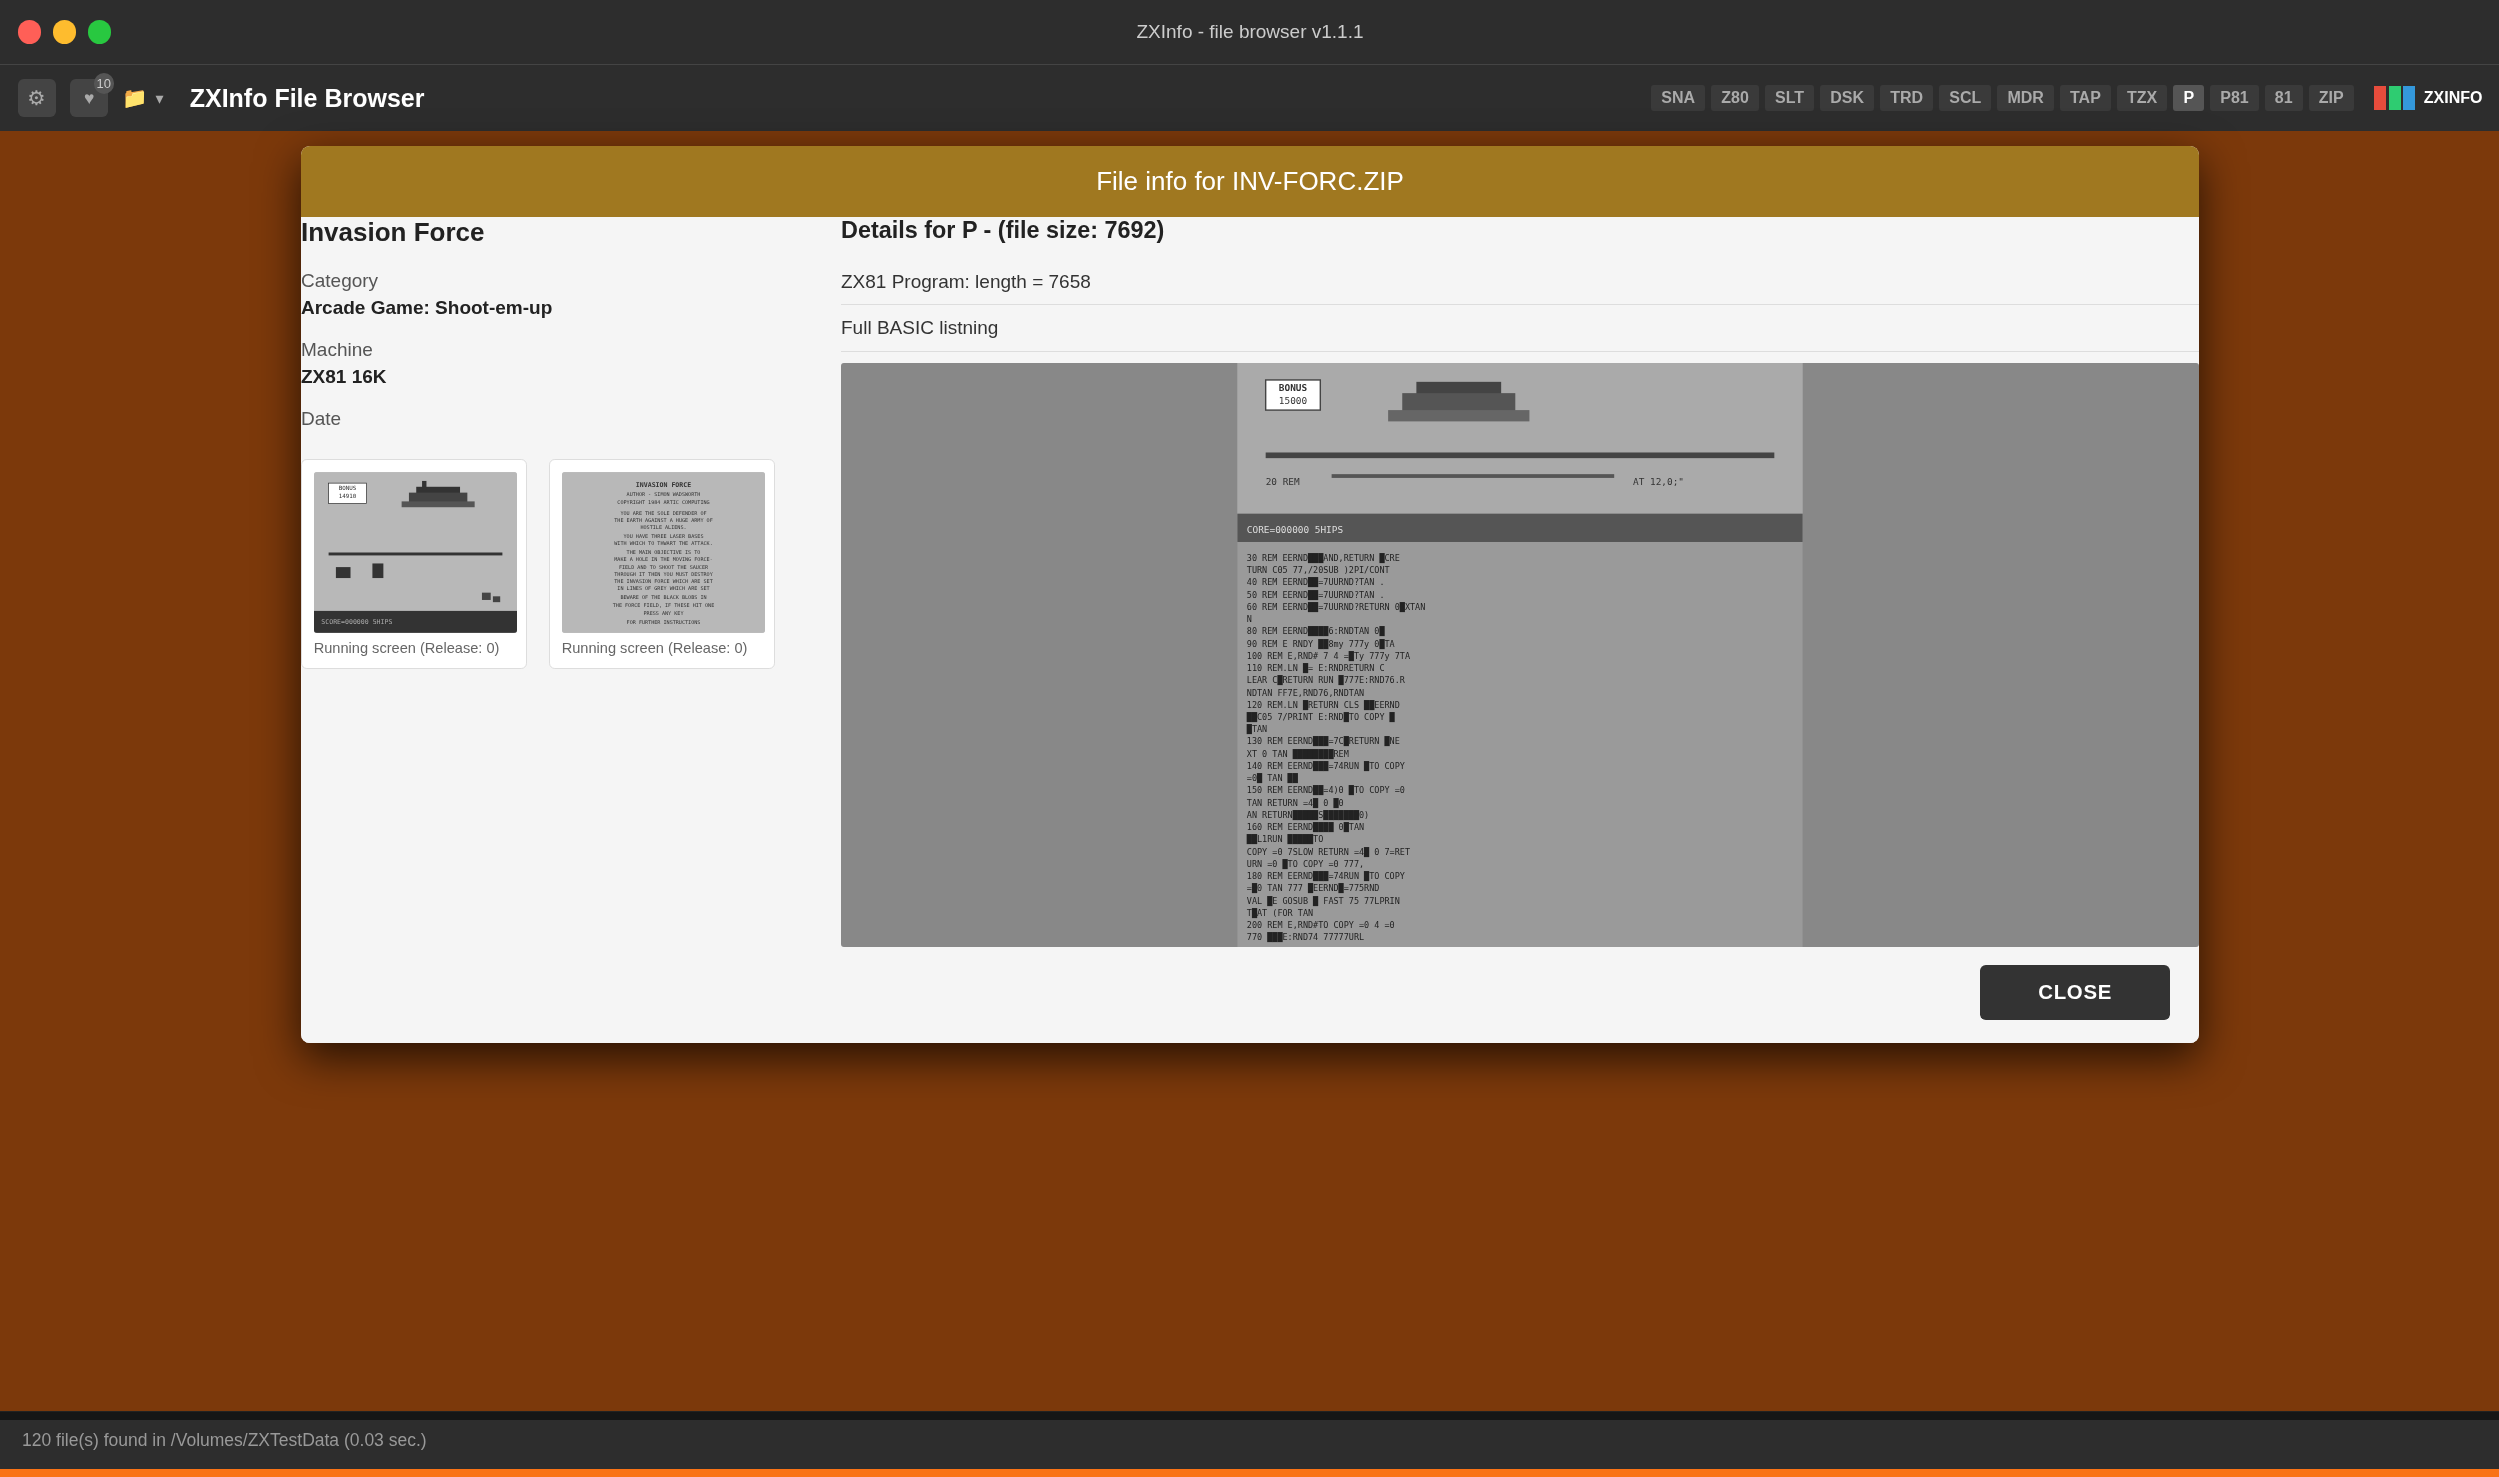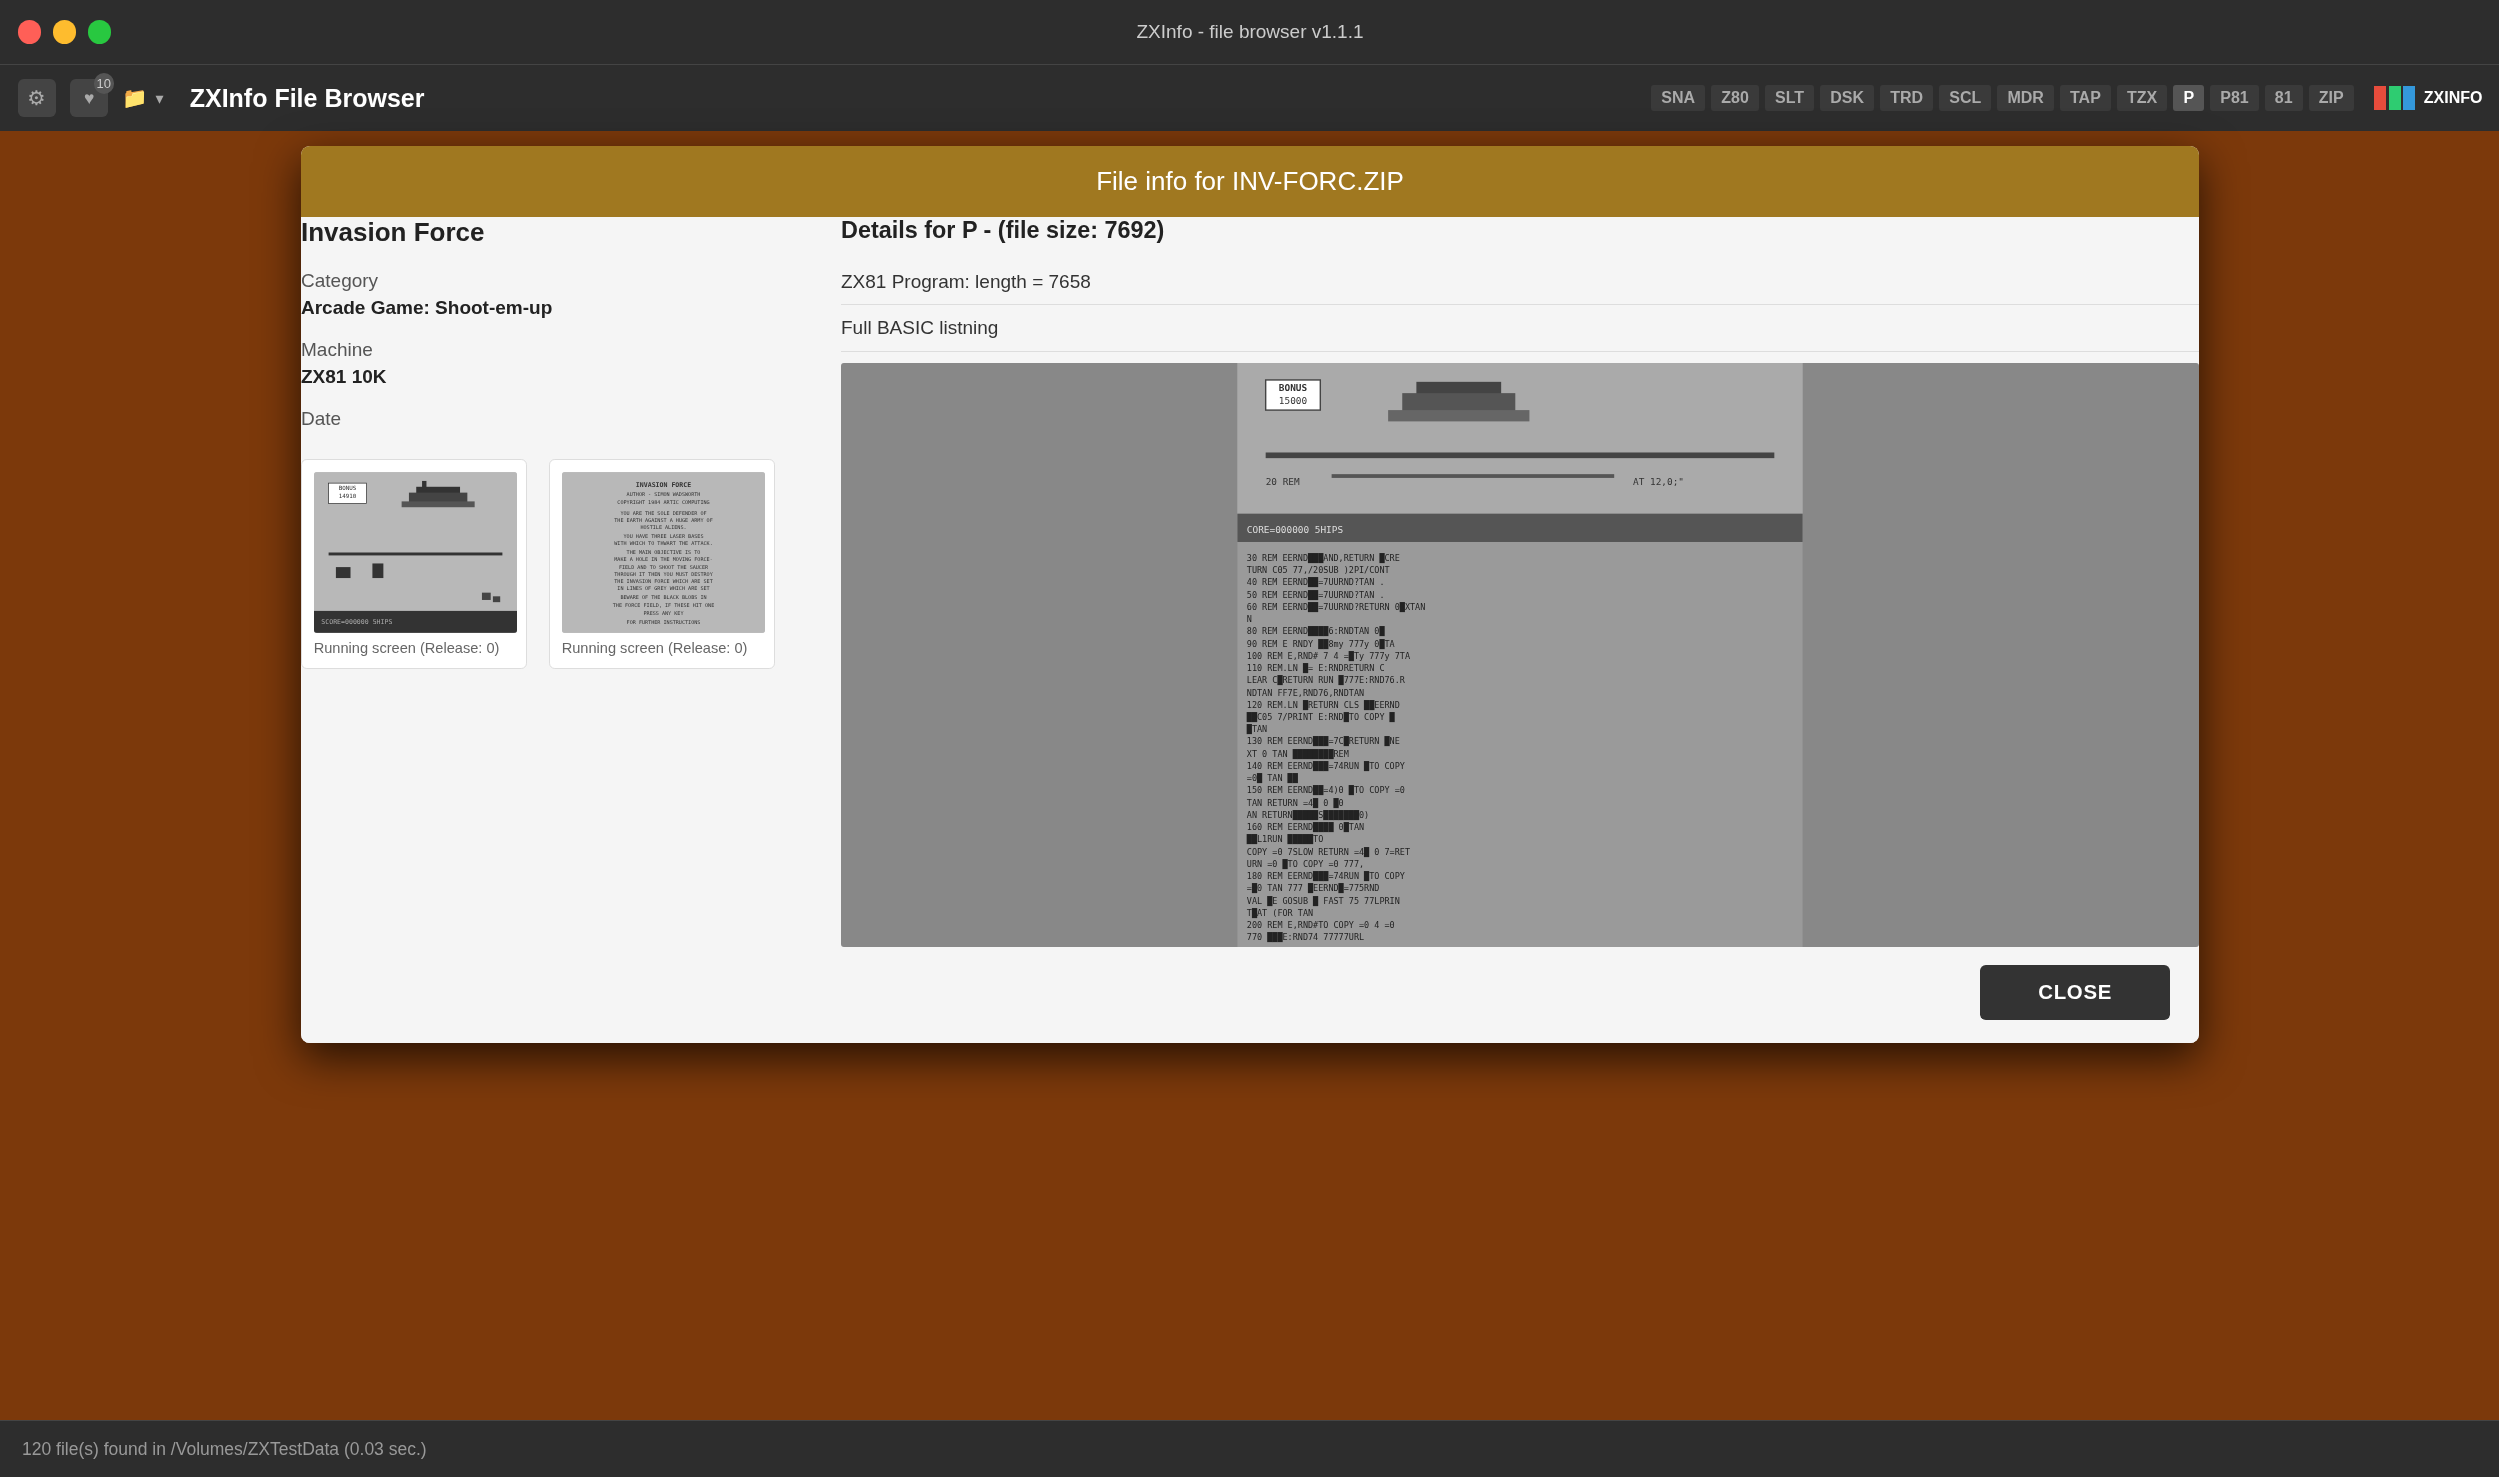--- a/index.html
+++ b/index.html
@@ -298,21 +298,21 @@
       border-radius: 5.8px;
       font-size: 20.4px;
       font-weight: 600;
       cursor: pointer;
       letter-spacing: 0.7px;
     }
 
     
     .status-bar {
       position: absolute;
-      bottom: 0;
+      bottom: 9px;
       left: 0;
       right: 0;
       height: 58px;
       background: #2d2d2d;
       display: flex;
       align-items: center;
       padding: 0 22px;
       border-top: 0.7px solid #444;
     }
     .status-text {
@@ -381,21 +381,21 @@
         <div class="left-panel">
           <div class="game-title">Invasion Force</div>
 
           <div class="info-section">
             <div class="info-label">Category</div>
             <div class="info-value">Arcade Game: Shoot-em-up</div>
           </div>
 
           <div class="info-section">
             <div class="info-label">Machine</div>
-            <div class="info-value">ZX81 10K</div>
+            <div class="info-value">ZX81 16K</div>
           </div>
 
           <div class="info-section">
             <div class="info-label">Date</div>
             <div class="info-value"></div>
           </div>
 
 
           <div class="screenshots-row">
 

